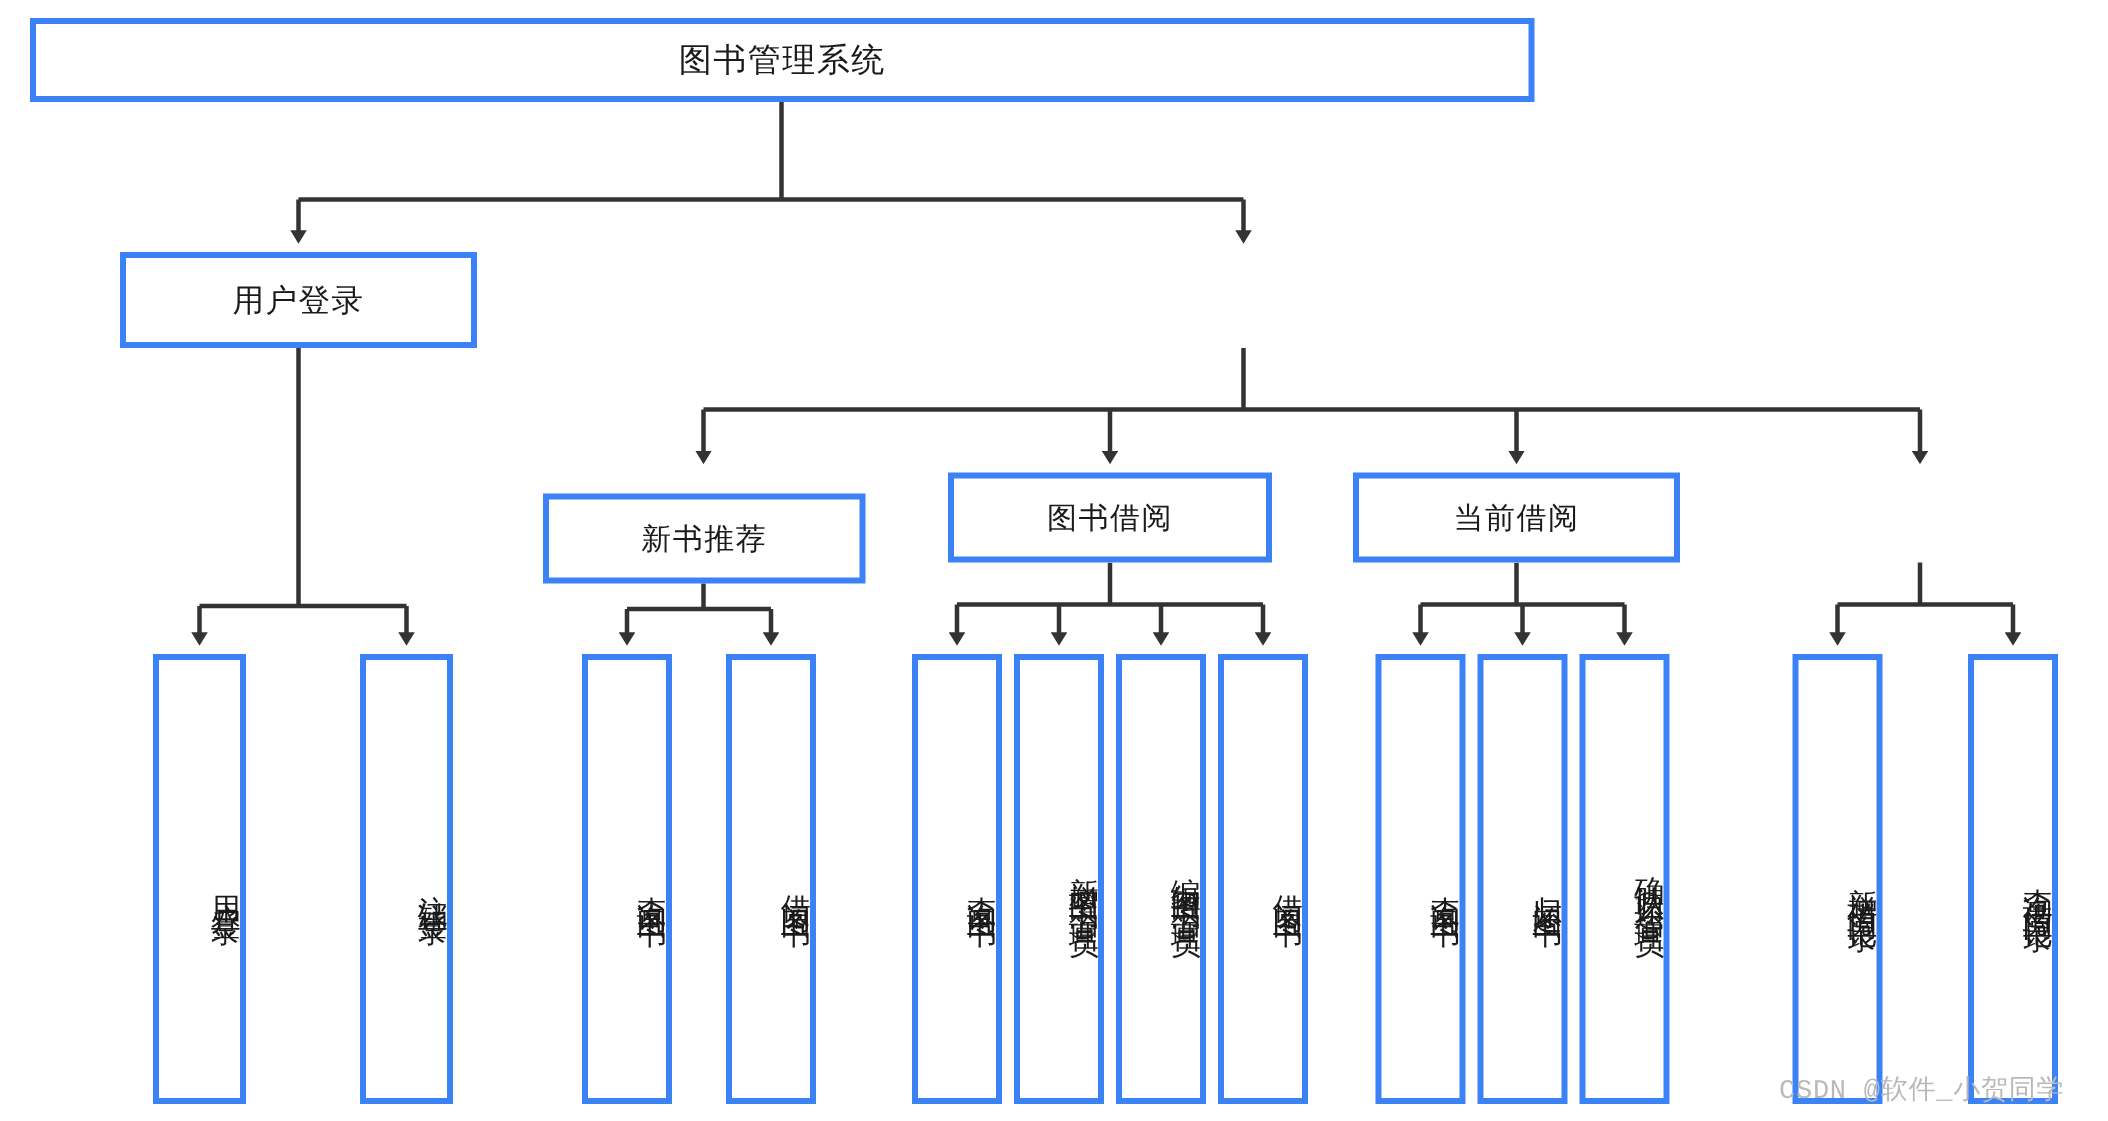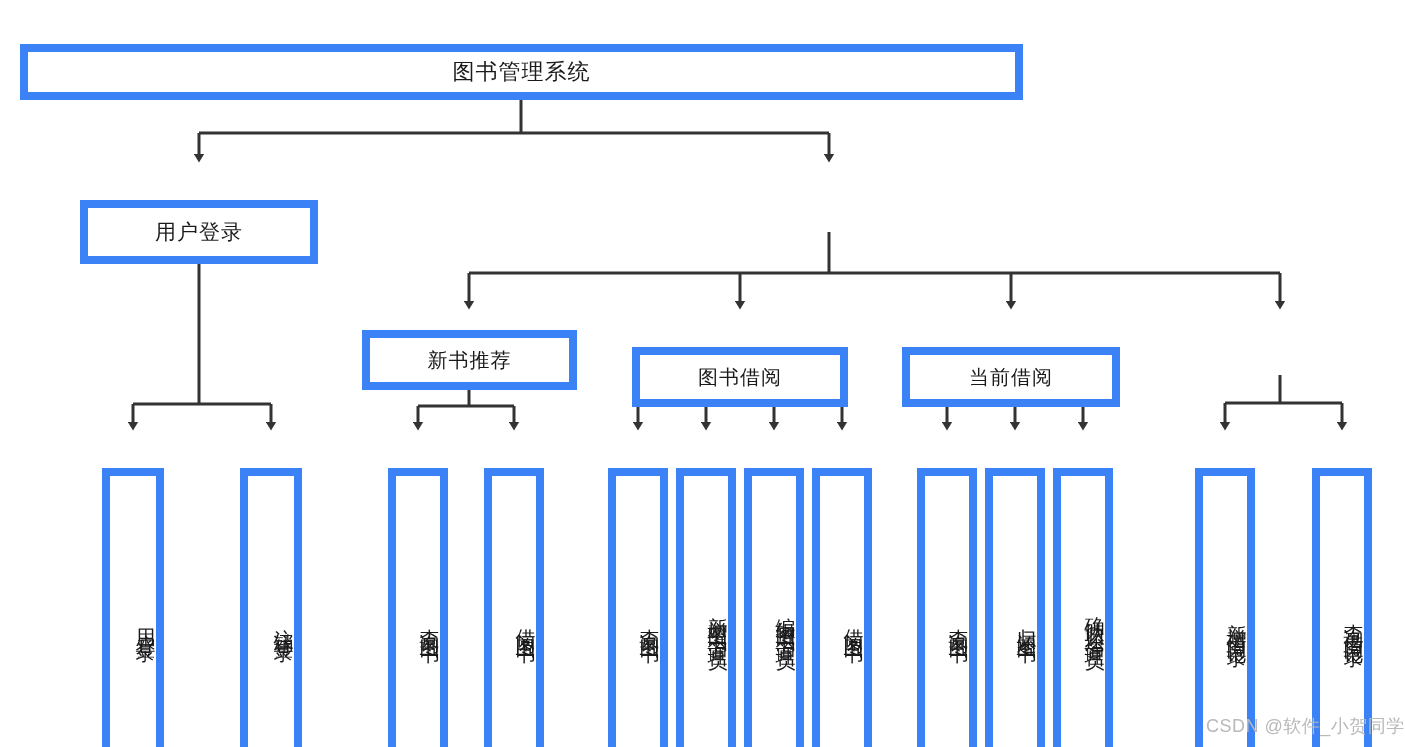--- a/index.html
+++ b/index.html
@@ -21,29 +21,28 @@
     position: absolute;
     left: 0;
     top: 0;
     width: 1405px;
     height: 747px;
     pointer-events: none;
   }
   .node {
     position: absolute;
     box-sizing: border-box;
-    border: 8px solid #3b82f6;
+    border: 4px solid #3b82f6;
     background: #ffffff;
     display: flex;
     align-items: center;
     justify-content: center;
     color: #1a1a1a;
     text-align: center;
     z-index: 2;
-    margin-top: 32px;
   }
   .node.level-root {
     font-size: 22px;
     letter-spacing: 1px;
   }
   .node.level-2 {
     font-size: 21px;
     letter-spacing: 1px;
   }
   .node.level-3 {
@@ -67,22 +66,21 @@
   }
   .watermark {
     position: absolute;
     left: 1186px;
     top: 714px;
     font-size: 18px;
     color: #b9b9b9;
     letter-spacing: 0.5px;
     white-space: nowrap;
     z-index: 5;
-    font-family: Liberation Sans, sans-serif;
-    margin-left: 20px;
+    font-family: Liberation Mono, monospace;
   }
 </style>
 </head>
 <body>
 
 <div id="diagram-root">
 
   <svg id="edge-layer" viewBox="0 0 1405 747" width="1405" height="747" xmlns="http://www.w3.org/2000/svg">
     <defs>
       <marker id="arrowhead" markerWidth="9" markerHeight="11" refX="1.5" refY="5.5" orient="auto" markerUnits="userSpaceOnUse">
@@ -134,21 +132,21 @@
   </svg>
 
   <div class="node level-root" style="left: 20px; top: 12px; width: 1003px; height: 56px;">
     <span class="node-label">图书管理系统</span>
   </div>
 
   <div class="node level-2" style="left: 80px; top: 168px; width: 238px; height: 64px;">
     <span class="node-label">用户登录</span>
   </div>
 
-  <div class="node level-3" style="left: 362px; top: 298px; width: 215px; height: 60px;">
+  <div class="node level-3" style="left: 362px; top: 329px; width: 215px; height: 60px;">
     <span class="node-label">新书推荐</span>
   </div>
   <div class="node level-3" style="left: 902px; top: 315px; width: 218px; height: 60px;">
     <span class="node-label">当前借阅</span>
   </div>
   <div class="node level-3" style="left: 632px; top: 315px; width: 216px; height: 60px;">
     <span class="node-label">图书借阅</span>
   </div>
 
   <div class="node leaf" style="left: 102px; top: 436px; width: 62px; height: 300px;">

